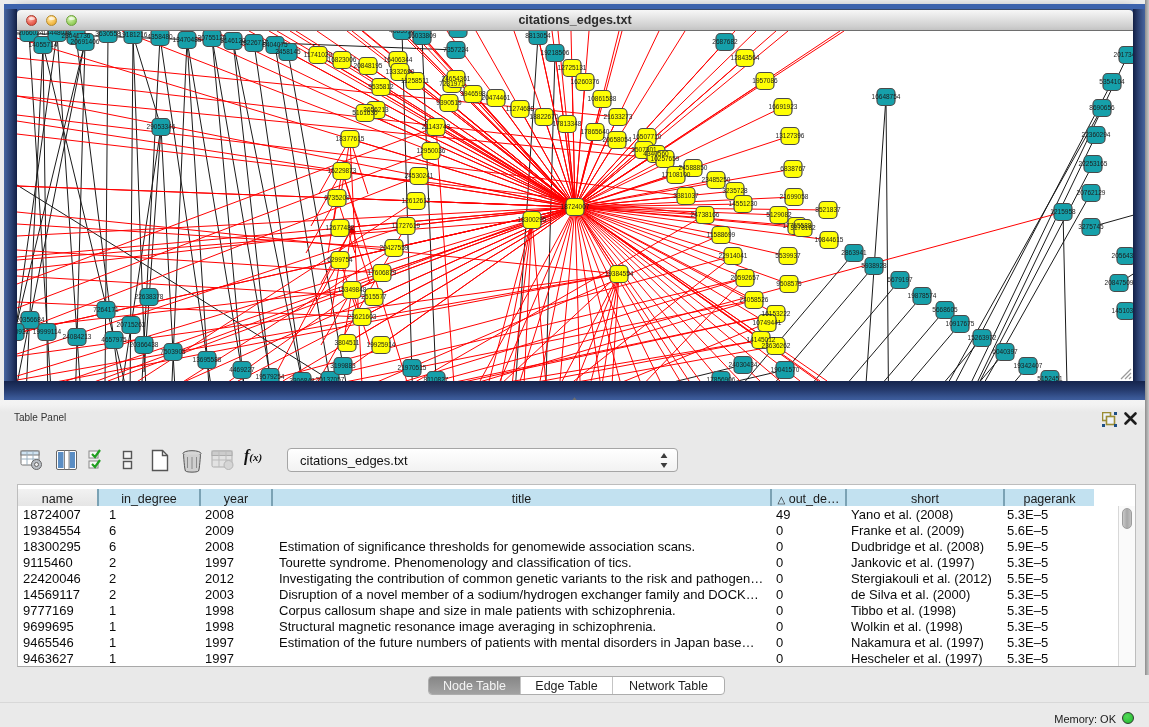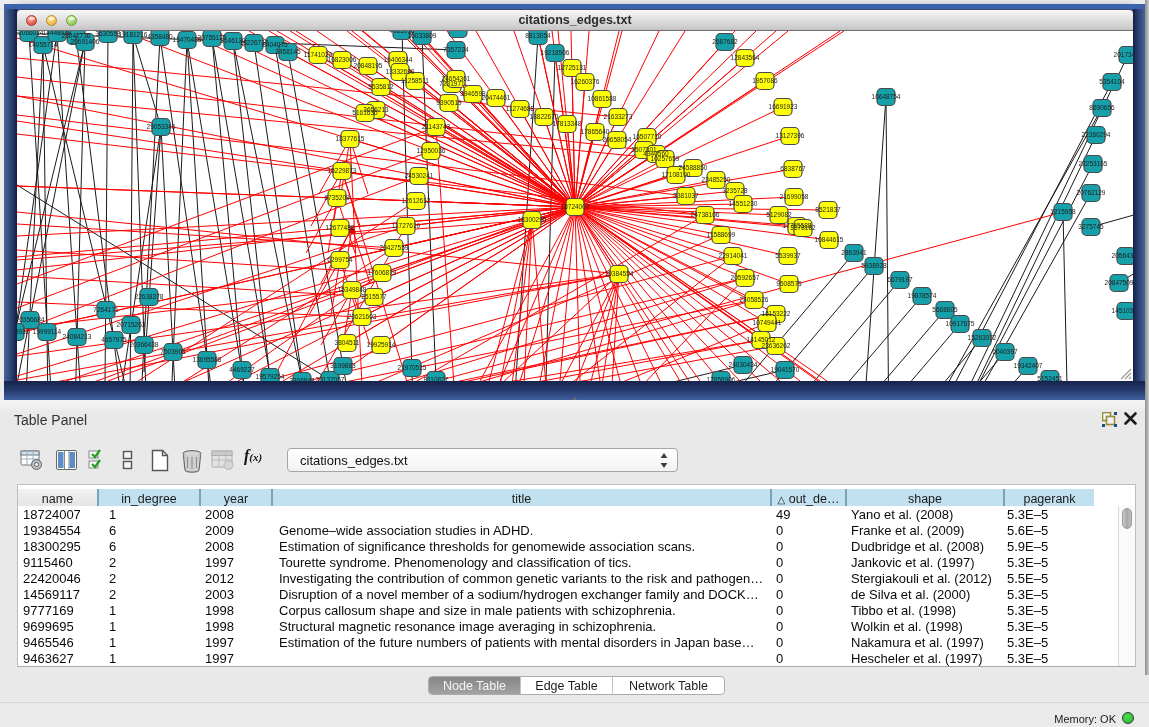--- a/index.html
+++ b/index.html
@@ -7,21 +7,21 @@
 #rightstrip{position:absolute;right:0;top:0;width:4px;height:675px;background:linear-gradient(to right,#8d8d8d,#c9c9c9);z-index:30}
 #gwin{position:absolute;left:17px;top:10px;width:1116px;height:371px;outline:1px solid #3c4a66;border-radius:5px 5px 0 0;box-shadow:0 0 10px 2px rgba(8,16,45,0.5)}
 #titlebar{position:absolute;left:0;top:0;width:100%;height:21px;border-radius:4px 4px 0 0;background:linear-gradient(#f7f7f7,#e4e4e4 40%,#cdcdcd 85%,#c3c3c3);border-bottom:1px solid #6e6e6e}
 #title{position:absolute;width:100%;text-align:center;top:3px;font-size:12.5px;font-weight:bold;color:#2c2c2c}
 .tl{position:absolute;top:15px;width:11px;height:11px;border-radius:50%}.tl::after{content:"";position:absolute;left:2px;top:0.5px;width:6px;height:3.5px;border-radius:50%;background:rgba(255,255,255,0.65)}
 #tlr{left:26px;background:radial-gradient(circle at 35% 28%,#ffc2b8,#ed6d5f 50%,#d4402f);border:1px solid #ad3a2d}
 #tly{left:46px;background:radial-gradient(circle at 35% 28%,#ffedc0,#f8c455 50%,#dd9f2e);border:1px solid #b88b29}
 #tlg{left:66px;background:radial-gradient(circle at 35% 28%,#e0f5c8,#a5d96e 50%,#79b842);border:1px solid #6da13c}
 
 #panel{position:absolute;left:0;top:400px;width:1149px;height:327px;background:linear-gradient(#f4f4f4 0,#f2f2f2 5px,#e9e9e9 12px,#e9e9e9 100%)}
-#ptitle{position:absolute;left:14px;top:12px;font-size:14px;color:#333}
+#ptitle{position:absolute;left:14px;top:12px;font-size:10px;color:#333}
 #pfloat{position:absolute;left:1102px;top:12px;width:15px;height:15px}
 #pclose{position:absolute;left:1123px;top:11px;width:15px;height:15px}
 #toolbar{position:absolute;left:0;top:35px;width:1149px;height:50px}
 .tbi{position:absolute;top:14px}
 #dropdown{position:absolute;left:287px;top:13px;width:391px;height:24px;background:linear-gradient(#ffffff,#f2f2f2);border:1px solid #a5a5a5;border-radius:4px;font-size:13px;color:#111;line-height:23px;padding-left:12px}
 #ddarrows{position:absolute;right:8px;top:0;height:23px;width:10px}
 #tablewrap{position:absolute;left:17px;top:84px;width:1119px;height:183px;border:1px solid #bdbdbd;border-bottom:1px solid #a8a8a8;background:#fff}
 #thead{position:absolute;left:0;top:4px;width:1102px;height:21px;background:#c2e1f0;font-size:12.5px;color:#1a1a1a}
 .th{position:absolute;top:0;height:21px;line-height:21px;text-align:center;border-right:2px solid #7ba2b4}
 #th0{left:0;width:81px;background:linear-gradient(#f2f2f2,#e2e2e2)}
@@ -713,38 +713,37 @@
             <path d="M5 19L1.6 14h6.8z" fill="#3c3c3c"></path>
           </svg></div>
   </div>
   <div id="tablewrap">
     <div id="thead">
       <div class="th" id="th0">name</div>
       <div class="th" id="th1">in_degree</div>
       <div class="th" id="th2">year</div>
       <div class="th" id="th3">title</div>
       <div class="th" id="th4"><span style="font-size:10px">△</span> out_de…</div>
-      <div class="th" id="th5">shape</div>
+      <div class="th" id="th5">short</div>
       <div class="th" id="th6">pagerank</div>
       <div id="theadgap"></div>
     </div>
     <div id="tbody">
           <div class="tr">
             <div class="c0">18724007</div>
             <div class="c1">1</div>
             <div class="c2">2008</div>
             <div class="c4">49</div>
             <div class="c5">Yano et al. (2008)</div>
             <div class="c6">5.3E–5</div>
           </div>
           <div class="tr">
             <div class="c0">19384554</div>
             <div class="c1">6</div>
             <div class="c2">2009</div>
-            <div class="c3">Genome–wide association studies in ADHD.</div>
             <div class="c4">0</div>
             <div class="c5">Franke et al. (2009)</div>
             <div class="c6">5.6E–5</div>
           </div>
           <div class="tr">
             <div class="c0">18300295</div>
             <div class="c1">6</div>
             <div class="c2">2008</div>
             <div class="c3">Estimation of significance thresholds for genomewide association scans.</div>
             <div class="c4">0</div>

